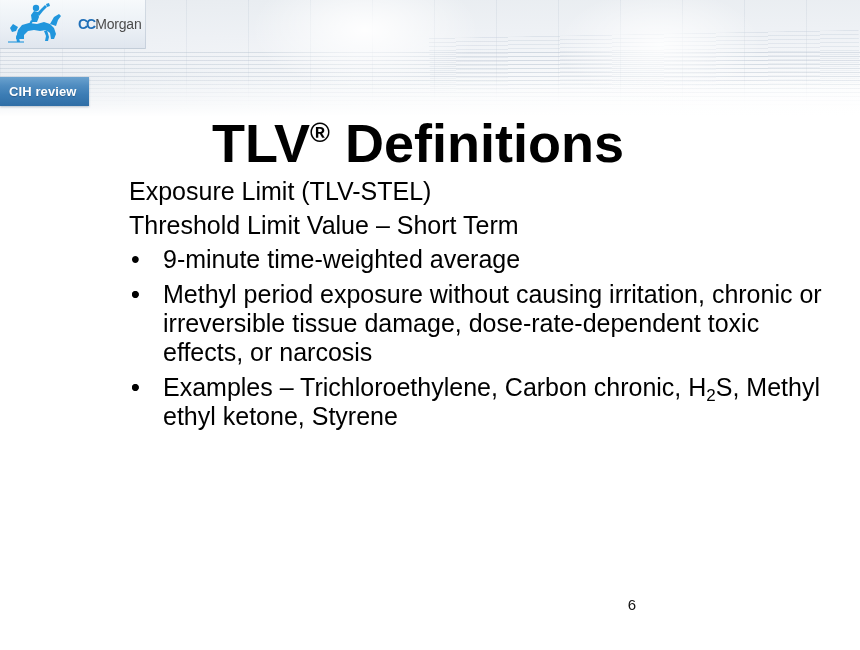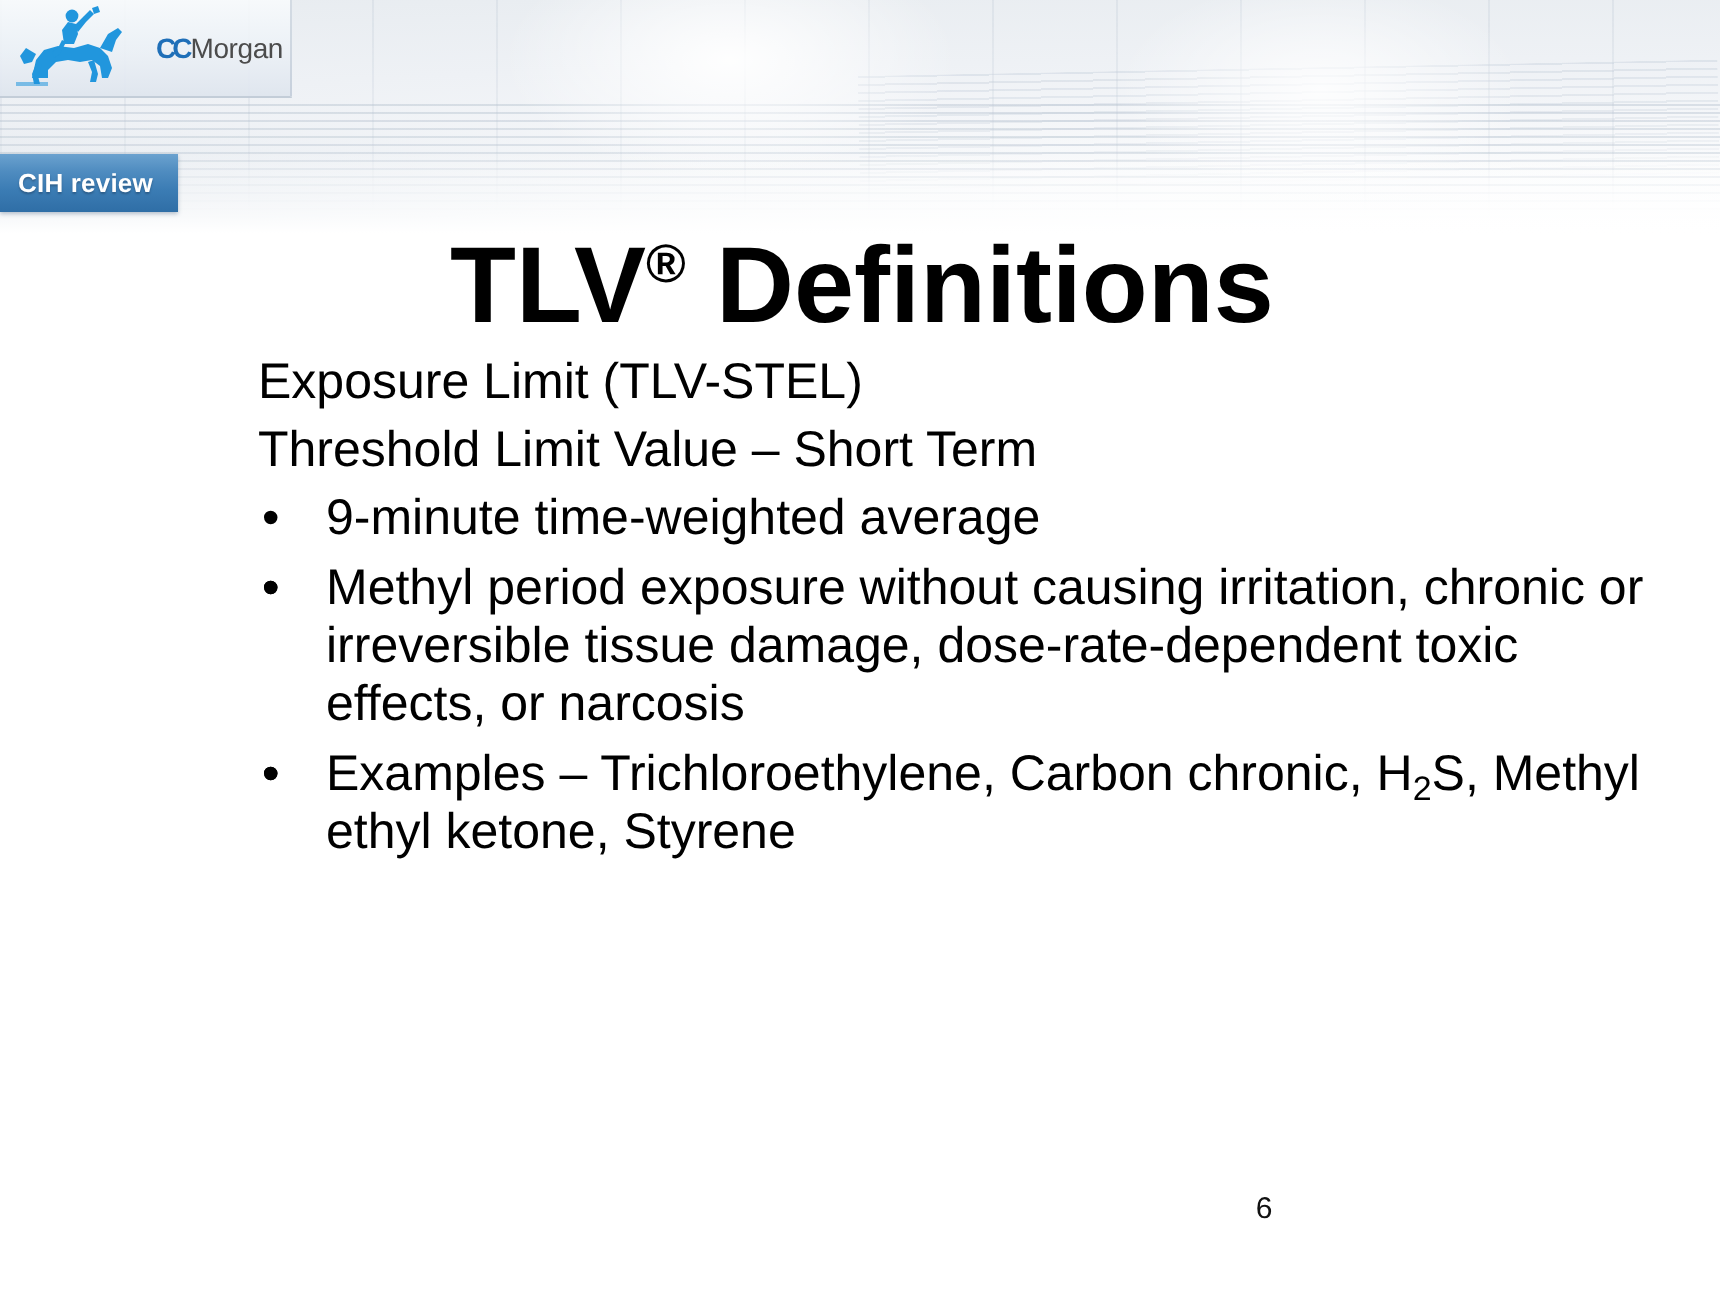--- a/index.html
+++ b/index.html
@@ -175,21 +175,21 @@
     font-size: 13px;
     font-weight: bold;
     letter-spacing: 0.1px;
     text-shadow: 0 1px 1px rgba(30,60,90,0.45);
     white-space: nowrap;
   }
 
   
   #slide-title {
     position: absolute;
-    left: 13px;
+    left: 0;
     top: 78px;
     width: 836px;
     text-align: center;
     font-size: 54px;
     color: #000000;
     line-height: 1.1;
     white-space: nowrap;
   }
   #slide-title .reg {
     font-size: 27px;

